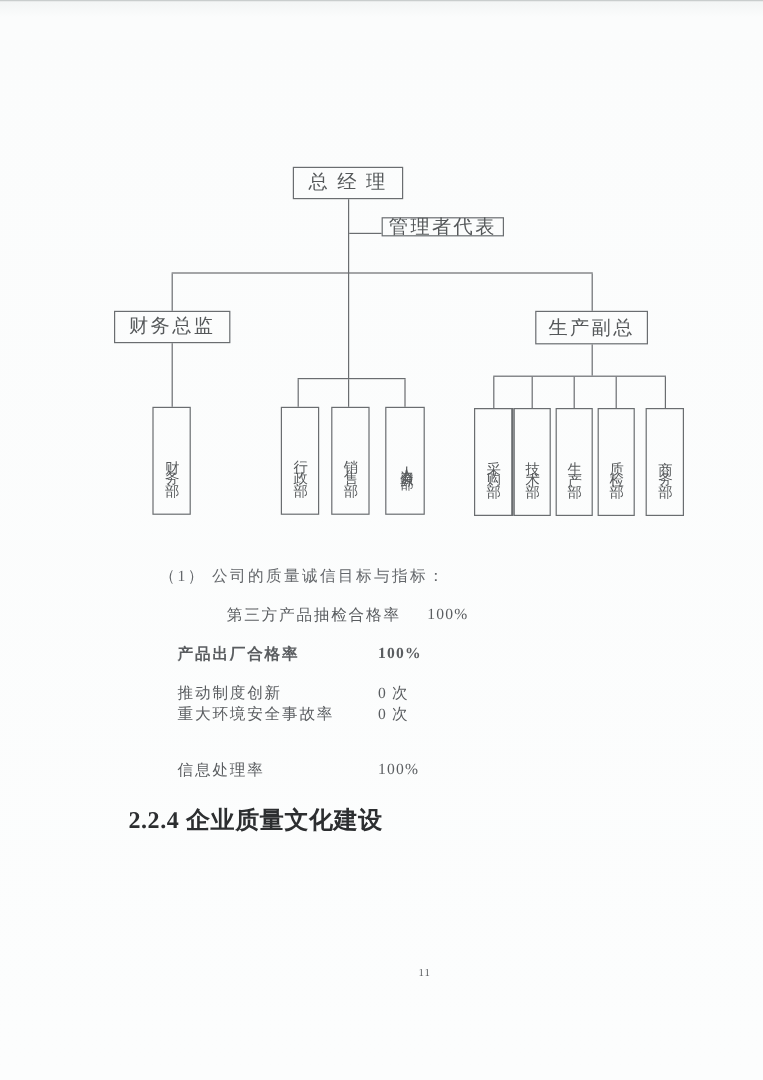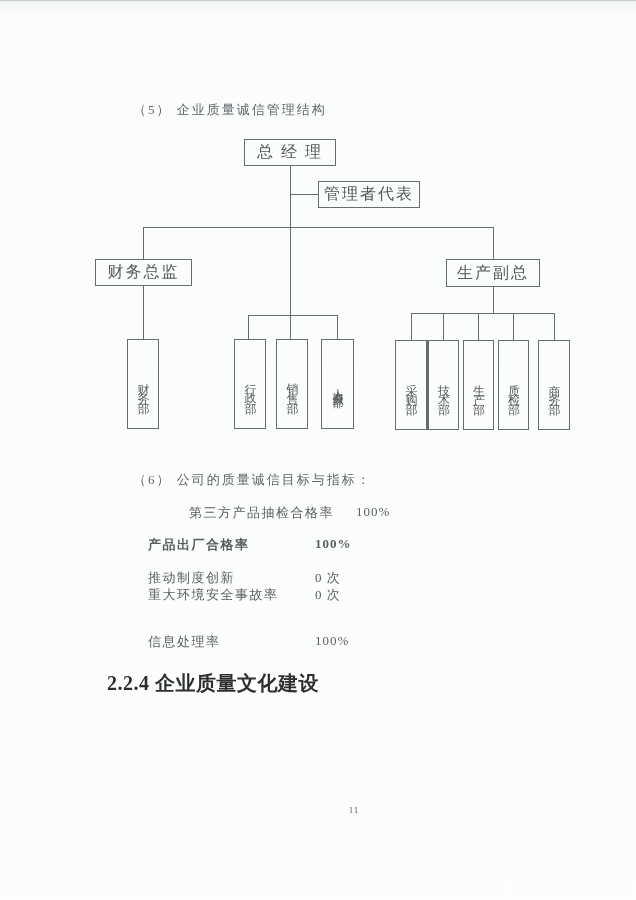--- a/index.html
+++ b/index.html
@@ -54,26 +54,25 @@
   .pagenum{
     position:absolute;left:0;top:805px;width:100%;
     text-align:center;font-size:9px;color:#5c5f62;letter-spacing:1px;margin-left:36px;
   }
 </style>
 </head>
 <body>
 
 <div class="page">
 
-  <div class="h-small" style="left:133px;top:101px;">（5） 企业质量诚信管理结构</div>
 
   <div>
 
     <div class="obox" style="left:244px;top:139px;width:92px;height:27px;">总 经 理</div>
-    <div class="obox" style="left:318px;top:181px;width:102px;height:27px;">管理者代表</div>
+    <div class="obox" style="left:318px;top:181px;width:102px;height:16px;">管理者代表</div>
     <div class="obox" style="left:95px;top:259px;width:97px;height:27px;">财务总监</div>
     <div class="obox" style="left:446px;top:259px;width:94px;height:28px;">生产副总</div>
 
     <div class="vbox" style="left:127px;top:339px;width:32px;height:90px;">财务部</div>
     <div class="vbox" style="left:234px;top:339px;width:32px;height:90px;">行政部</div>
     <div class="vbox" style="left:276px;top:339px;width:32px;height:90px;">销售部</div>
     <div class="vbox small" style="left:321px;top:339px;width:33px;height:90px;">人力资源部</div>
     <div class="vbox" style="left:395px;top:340px;width:33px;height:90px;border-right-width:2px;">采购部</div>
     <div class="vbox" style="left:428px;top:340px;width:31px;height:90px;">技术部</div>
     <div class="vbox" style="left:463px;top:340px;width:31px;height:90px;">生产部</div>
@@ -92,21 +91,21 @@
     <div class="cline" style="left:143px;top:286px;width:1px;height:53px;"></div>
     <div class="cline" style="left:493px;top:287px;width:1px;height:26px;"></div>
     <div class="cline" style="left:411px;top:313px;width:144px;height:1px;"></div>
     <div class="cline" style="left:411px;top:314px;width:1px;height:26px;"></div>
     <div class="cline" style="left:443px;top:314px;width:1px;height:26px;"></div>
     <div class="cline" style="left:478px;top:314px;width:1px;height:26px;"></div>
     <div class="cline" style="left:513px;top:314px;width:1px;height:26px;"></div>
     <div class="cline" style="left:554px;top:314px;width:1px;height:26px;"></div>
   </div>
 
-  <div class="h-small" style="left:133px;top:471px;">（6） 公司的质量诚信目标与指标：</div>
+  <div class="h-small" style="left:133px;top:471px;">（1） 公司的质量诚信目标与指标：</div>
 
   <div>
     <div class="ind-row" style="left:148px;top:504px;margin-left:41px;">
       <span class="ind-label">第三方产品抽检合格率</span>
       <span class="ind-value">100%</span>
     </div>
     <div class="ind-row" style="left:148px;top:536px;font-weight:bold;">
       <span class="ind-label">产品出厂合格率</span>
       <span class="ind-value">100%</span>
     </div>

